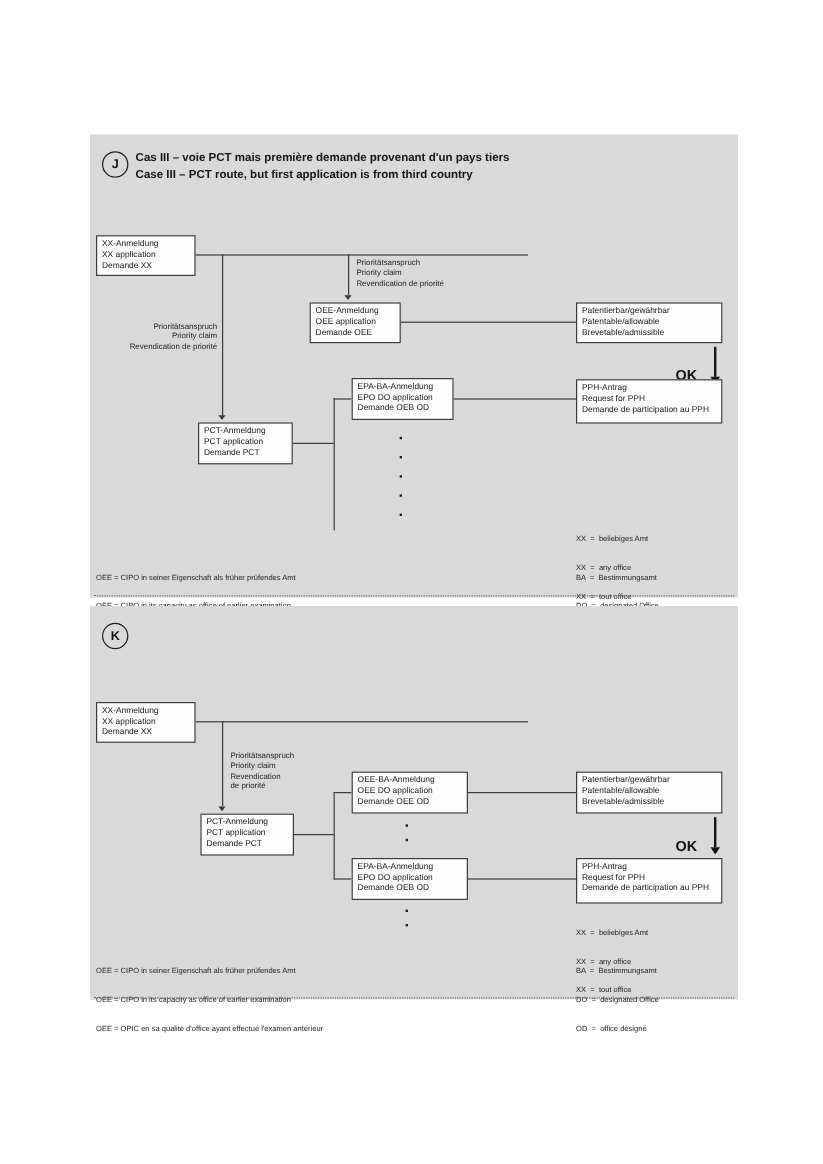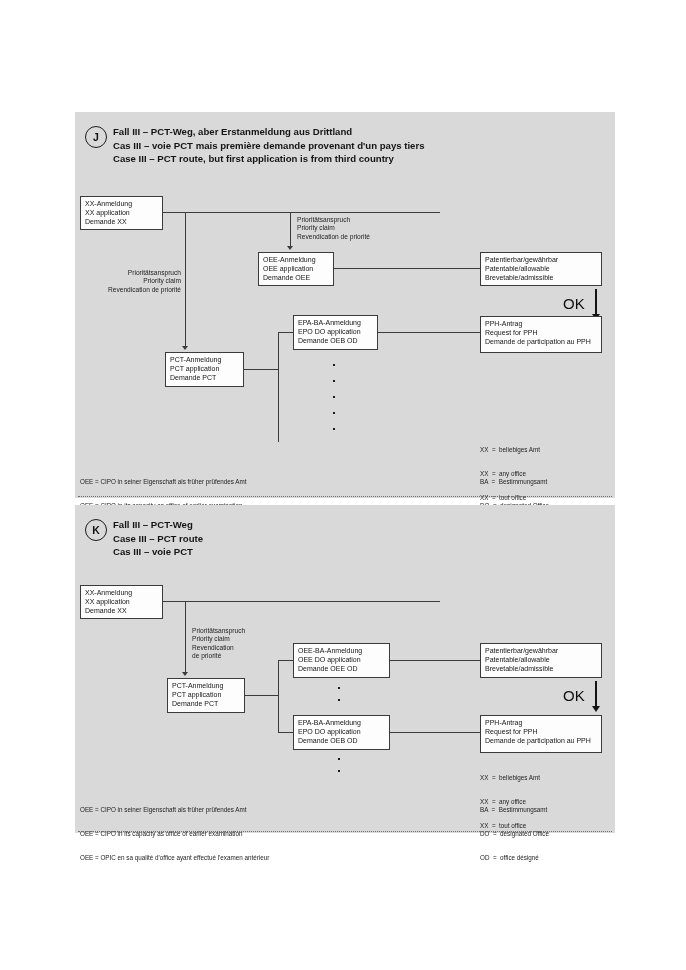--- a/index.html
+++ b/index.html
@@ -12,36 +12,35 @@
   .title{position:absolute;left:38px;top:13px;font-weight:700;font-size:9.6px;line-height:13.6px;color:#141414;}
   .box{position:absolute;box-sizing:border-box;background:#fdfdfd;border:1px solid #3b3b3b;
        padding:3px 4px 0;font-size:7px;line-height:8.8px;color:#161616;}
   .hline{position:absolute;height:1px;background:#3b3b3b;}
   .vline{position:absolute;width:1px;background:#3b3b3b;}
   .okline{width:1.6px;background:#141414;}
   .arr{position:absolute;width:0;height:0;border-left:3px solid transparent;
        border-right:3px solid transparent;border-top:4.5px solid #3b3b3b;}
   .arr-big{border-left:4px solid transparent;border-right:4px solid transparent;border-top:6px solid #141414;}
   .lbl{position:absolute;font-size:6.6px;line-height:8.4px;color:#1d1d1d;}
-  .ok{position:absolute;font-weight:400;font-size:15px;color:#0f0f0f;}
+  .ok{position:absolute;font-weight:700;font-size:12px;color:#0f0f0f;margin-top:11px;}
   .legend{position:absolute;font-size:6.3px;line-height:8px;color:#1d1d1d;white-space:pre;}
   .dot{position:absolute;width:2px;height:2px;background:#1d1d1d;}
   .cut{position:absolute;left:3px;right:3px;bottom:1px;border-top:1.6px dotted #6e6e6e;}
 </style>
 </head>
 <body>
 
 <div class="page">
 
   <section class="panel" style="top:112px;height:386px">
     <div class="badge">
       <span>J</span>
     </div>
     <div class="title">
-      <div>Fall III – PCT-Weg, aber Erstanmeldung aus Drittland</div>
       <div>Cas III – voie PCT mais première demande provenant d'un pays tiers</div>
       <div>Case III – PCT route, but first application is from third country</div>
     </div>
 
     <div class="box" style="left:5px;top:84px;width:83px;height:34px">
       <div>XX-Anmeldung</div>
       <div>XX application</div>
       <div>Demande XX</div>
     </div>
 
@@ -126,25 +125,20 @@
       <div>OEE = CIPO in its capacity as office of earlier examination</div>
       <div>OEE = OPIC en sa qualité d'office ayant effectué l'examen antérieur</div>
     </div>
 
     <div class="cut"></div>
   </section>
 
   <section class="panel" style="top:505px;height:328px">
     <div class="badge">
       <span>K</span>
-    </div>
-    <div class="title">
-      <div>Fall III – PCT-Weg</div>
-      <div>Case III – PCT route</div>
-      <div>Cas III – voie PCT</div>
     </div>
 
     <div class="box" style="left:5px;top:80px;width:83px;height:34px">
       <div>XX-Anmeldung</div>
       <div>XX application</div>
       <div>Demande XX</div>
     </div>
 
     <div class="hline" style="left:88px;top:96px;width:277px"></div>
 

